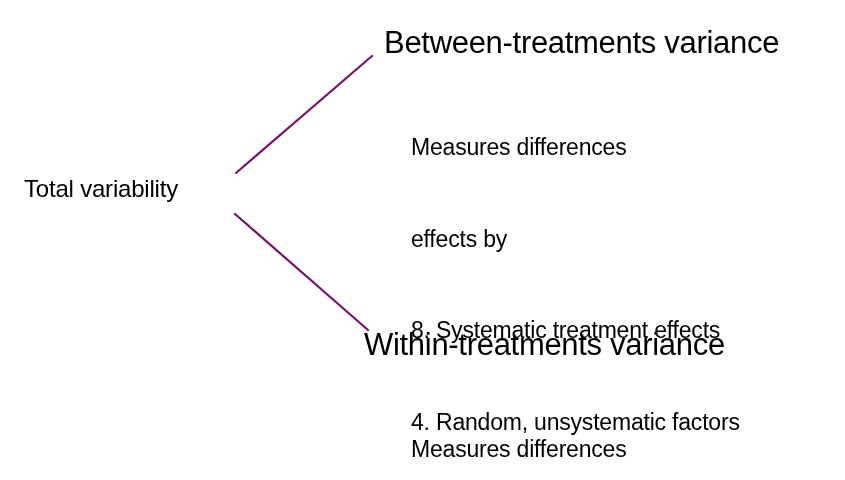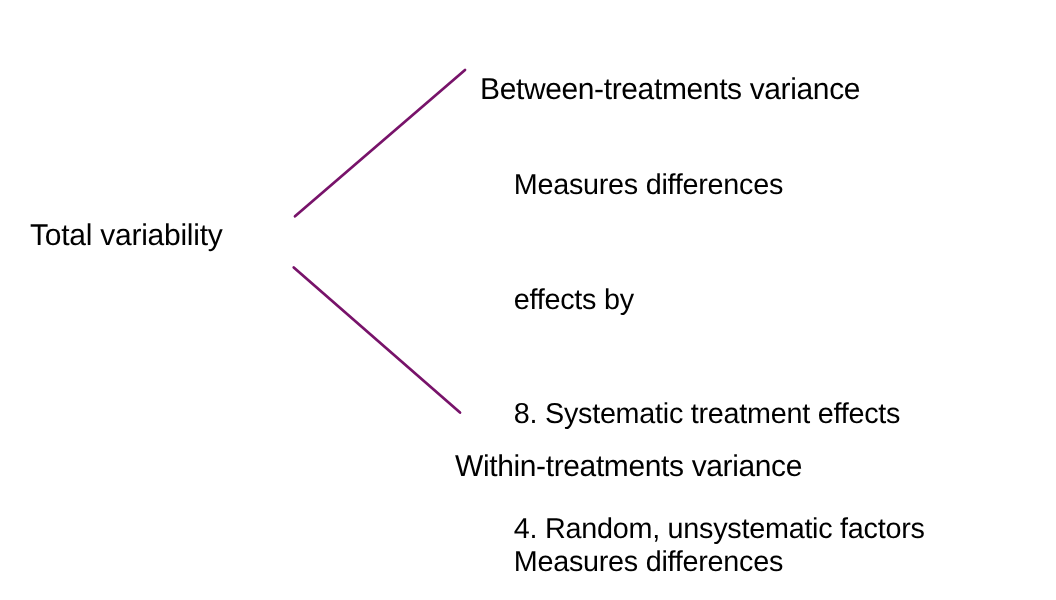--- a/index.html
+++ b/index.html
@@ -36,24 +36,23 @@
   }
   
   #root-node {
     left: 24px;
     top: 170px;
     font-size: 24px;
     line-height: 38px;
   }
   
   .branch-heading {
-    font-size: 24px;
+    font-size: 31px;
     line-height: 38px;
     letter-spacing: -0.3px;
-    margin-top: 29px;
   }
   #branch-heading-between {
     left: 384px;
     top: 24px;
   }
   #branch-heading-within {
     left: 364px;
     top: 326px;
     text-align: right;
   }

